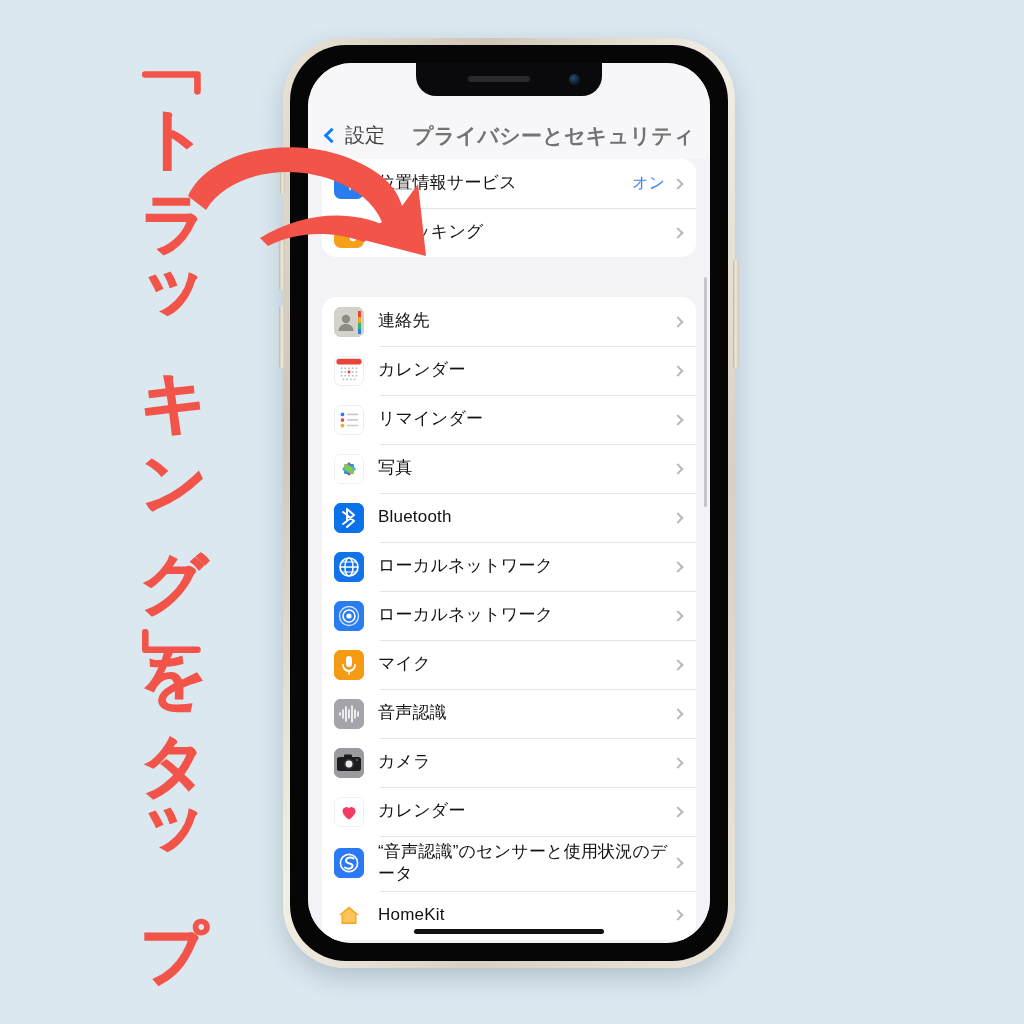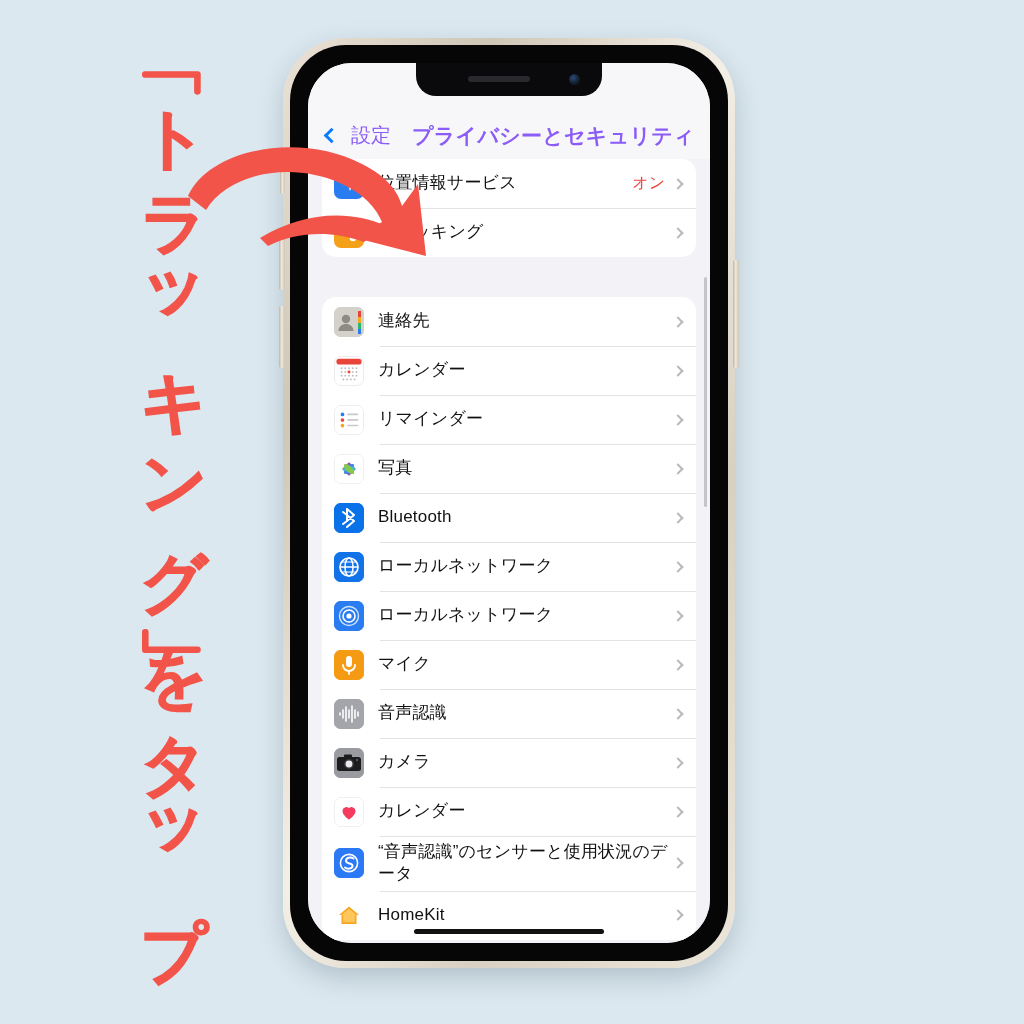--- a/index.html
+++ b/index.html
@@ -84,38 +84,38 @@
   
   .navbar {
     position: relative;
     height: 96px;
     background: #f7f7fa;
     display: flex; align-items: flex-end;
     padding: 0 0 12px 0;
   }
   .back-btn {
     position: absolute; left: 18px; bottom: 10px;
-    display: flex; align-items: center; gap: 12px;
-    color: #8b5cf6;
+    display: flex; align-items: center; gap: 6px;
+    color: #404040;
     font-size: 20px;
     cursor: pointer;
     justify-content: flex-end;
   }
   .chev-left {
     display: inline-block;
     width: 11px; height: 11px;
     border-left: 3.2px solid #0a7cff;
     border-bottom: 3.2px solid #0a7cff;
     transform: rotate(45deg);
     margin-right: 2px;
   }
   .nav-title {
     position: absolute; left: 104px; bottom: 9px;
     font-size: 21px; font-weight: 700;
-    color: #8b5cf6;
+    color: #737373;
     letter-spacing: .3px;
   }
 
   
   .content {
     position: relative;
     background: #f2f2f7;
     height: calc(100% - 96px);
     padding: 0 14px;
   }
@@ -149,21 +149,21 @@
   }
   .row-label {
     flex: 1 1 auto;
     font-size: 17px;
     color: #111113;
     line-height: 1.32;
     letter-spacing: .2px;
   }
   .row-value {
     font-size: 16px;
-    color: #ef4444;
+    color: #3b82f6;
     margin-right: 9px;
   }
   .chev-right {
     flex: 0 0 auto;
     width: 8px; height: 8px;
     border-top: 2.1px solid #b9b9be;
     border-right: 2.1px solid #b9b9be;
     transform: rotate(45deg);
   }
 

